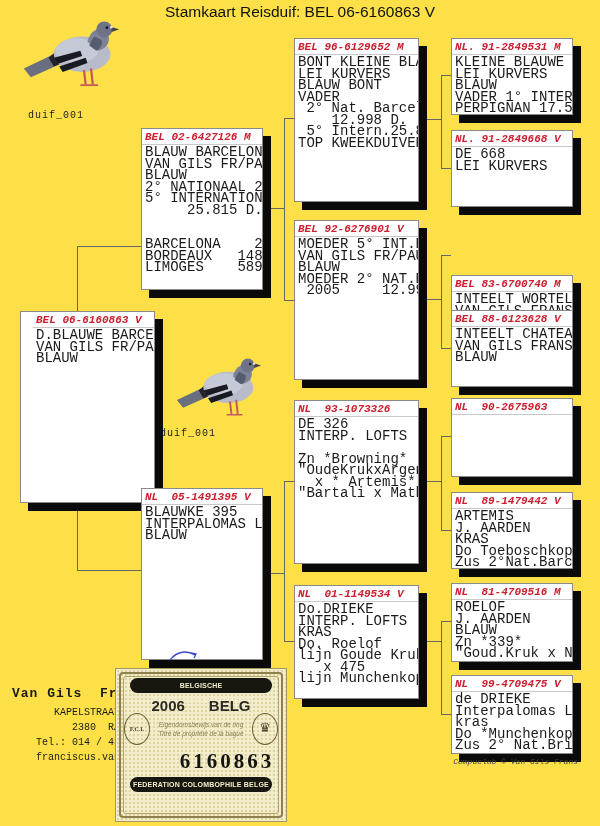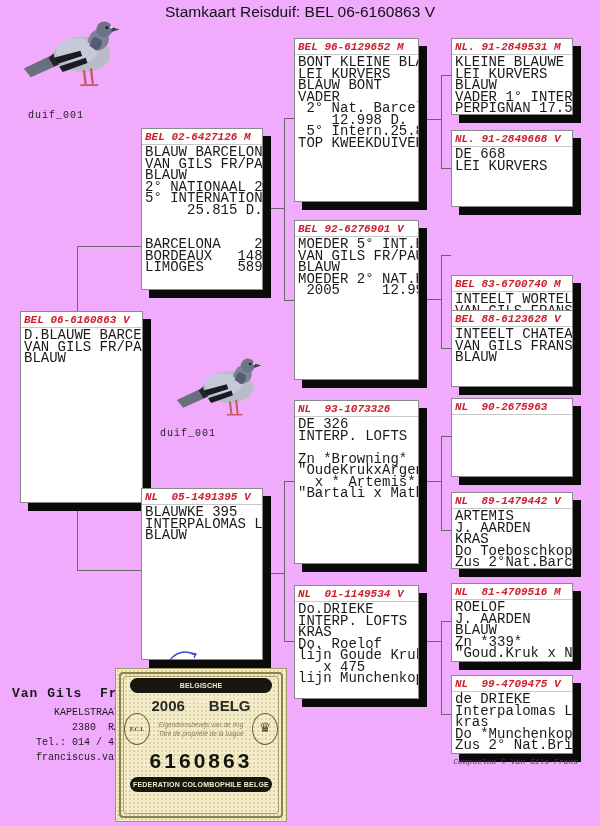--- a/index.html
+++ b/index.html
@@ -1,28 +1,28 @@
 <!DOCTYPE html>
 <html><head>
 <meta charset="utf-8">
 <style>
   html,body{margin:0;padding:0;background:#fff;}
-  #card{position:relative;width:600px;height:826px;background:#f0abfc;overflow:hidden;
+  #card{position:relative;width:600px;height:826px;background:#fde047;overflow:hidden;
         font-family:"Liberation Mono",monospace;}
   
   #title{position:absolute;left:0;top:3px;width:600px;text-align:center;
          font-family:"Liberation Sans",sans-serif;font-size:15.5px;color:#111;}
   
   .pbox{position:absolute;background:#fff;border:1px solid #8a8a8a;
         box-shadow:8px 8px 0 #0a0a0a;overflow:hidden;z-index:2;}
   .ring{font-size:11px;font-weight:bold;font-style:italic;color:#cc2030;
         white-space:pre;padding:2px 3px 1px 3px;border-bottom:1px solid #c8c8c8;}
   .pbody{font-size:14px;line-height:11.5px;color:#1a1a1a;white-space:pre;
          padding:2px 3px;}
-  #b-subject{left:20px;top:311px;width:121px;height:190px;}
+  #b-subject{left:20px;top:311px;width:121px;height:190px;padding-left:12px;}
   #b-father {left:141px;top:128px;width:120px;height:160px;}
   #b-mother {left:141px;top:488px;width:120px;height:170px;}
   #b-ff {left:294px;top:38px; width:123px;height:162px;}
   #b-fm {left:294px;top:220px;width:123px;height:158px;}
   #b-mf {left:294px;top:400px;width:123px;height:162px;}
   #b-mm {left:294px;top:585px;width:123px;height:112px;}
   #b-fff{left:451px;top:38px; width:120px;height:75px;}
   #b-ffm{left:451px;top:130px;width:120px;height:75px;}
   #b-fmf{left:451px;top:235px;width:120px;height:75px;margin-top:40px;}
   #b-fmm{left:451px;top:310px;width:120px;height:75px;}
@@ -66,22 +66,22 @@
   .stamp-small{position:absolute;left:20px;width:130px;text-align:center;
                font-family:"Liberation Sans",sans-serif;font-size:6.5px;font-style:italic;
                color:#8a7f55;z-index:2;}
   #stamp-nl{top:52px;} #stamp-fr{top:61px;}
   .ornament{position:absolute;top:44px;width:24px;height:30px;border:1px solid #6b5f35;
             border-radius:50%;text-align:center;color:#4a4026;z-index:2;
             font-family:"DejaVu Serif",serif;}
   #orn-left{left:8px;font-size:5px;line-height:30px;font-weight:bold;}
   #orn-right{right:8px;font-size:13px;line-height:28px;}
   #stamp-number{position:absolute;left:0;top:80px;width:170px;text-align:center;
-                font-family:Liberation Sans, sans-serif;font-size:21px;font-weight:bold;
-                letter-spacing:3px;color:#15150f;z-index:2;}
+                font-family:Liberation Serif, serif;font-size:21px;font-weight:bold;
+                letter-spacing:3px;color:#15150f;z-index:2;padding-left:26px;}
   
   #signature{position:absolute;left:167px;top:648px;z-index:2;}
   #credit{position:absolute;left:440px;top:757px;width:138px;text-align:right;
           font-size:8px;font-style:italic;color:#444;z-index:2;}
 </style>
 </head>
 <body>
 
 <div id="card">
 

